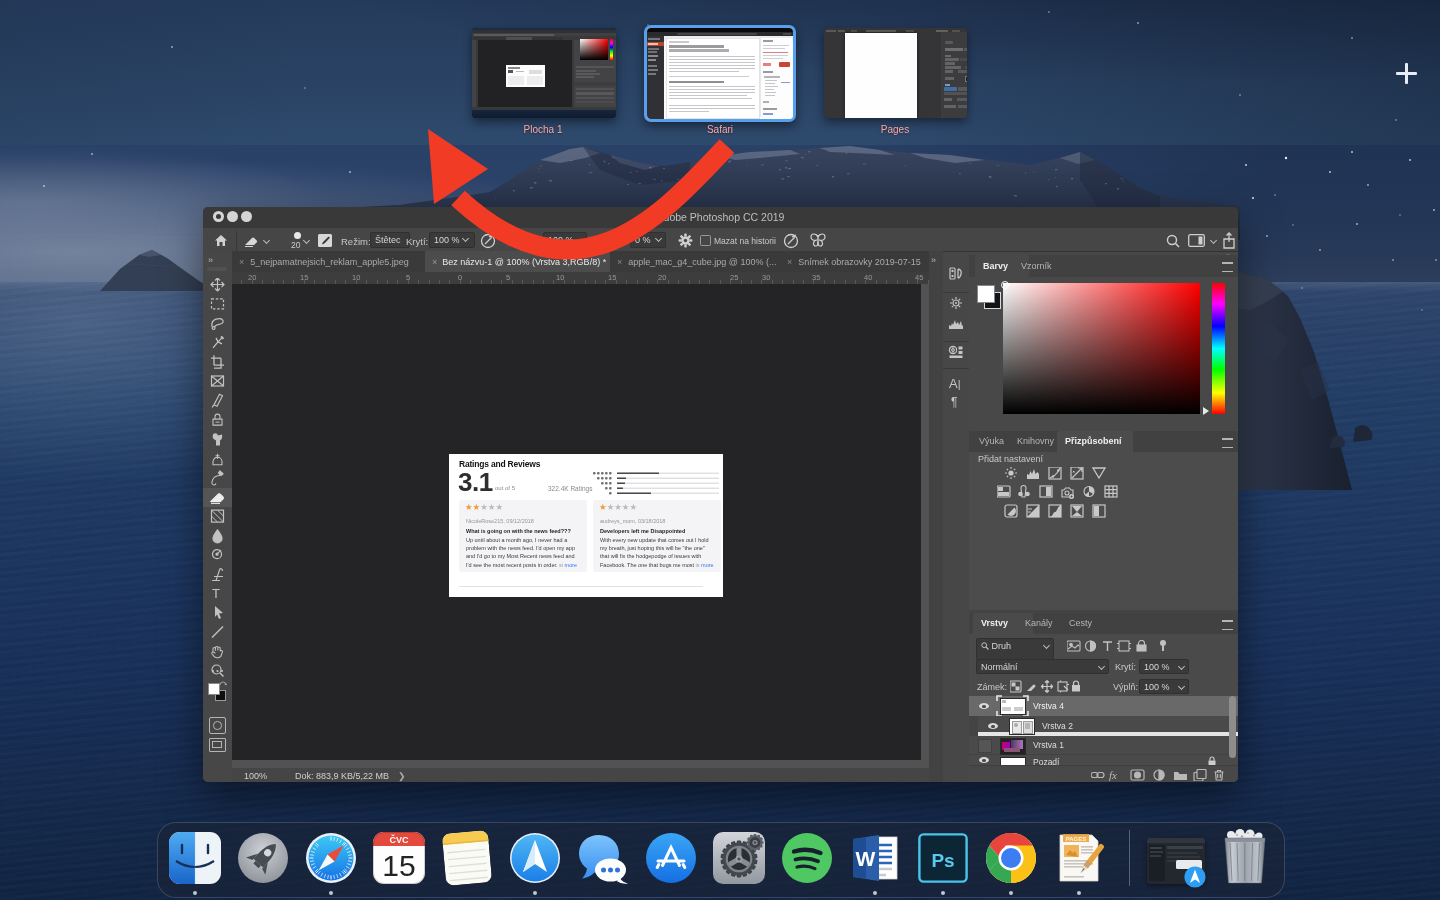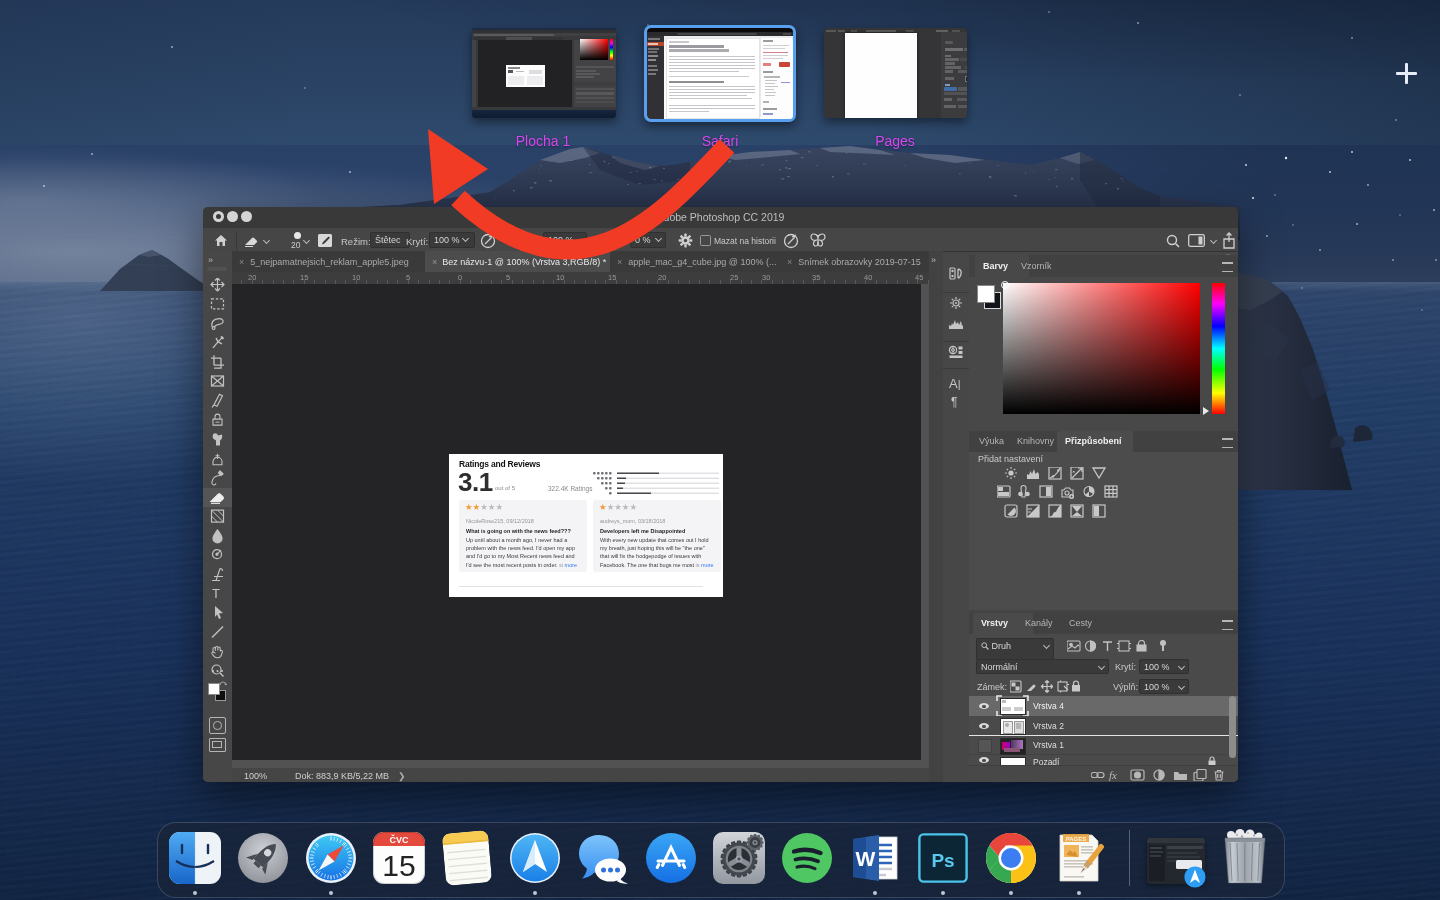--- a/index.html
+++ b/index.html
@@ -11,21 +11,21 @@
 #haze{position:absolute;left:0;top:145px;width:1440px;height:150px;background:
  radial-gradient(62% 85% at 5% 72%,rgba(156,167,187,.58),rgba(156,167,187,0) 75%),radial-gradient(30% 55% at 2% 38%,rgba(140,152,174,.34),rgba(140,152,174,0) 70%),
  radial-gradient(45% 60% at 30% 88%,rgba(130,144,168,.30),rgba(130,144,168,0) 75%),
  radial-gradient(34% 45% at 55% 95%,rgba(115,130,157,.16),rgba(115,130,157,0) 75%),
  linear-gradient(90deg,rgba(0,0,0,0) 55%,rgba(14,27,48,.35) 88%);}
 #ocean{position:absolute;left:0;top:282px;width:1440px;height:618px;background:linear-gradient(180deg,#31476d 0%,#2a4269 7%,#223e66 18%,#1d3861 36%,#18315a 58%,#142a4e 80%,#102342 100%);}
 #oceanlight{position:absolute;left:0;top:282px;width:680px;height:400px;background:radial-gradient(62% 52% at 12% 10%,rgba(120,143,177,.42),rgba(120,143,177,0) 78%);}
 
 #mc{position:absolute;left:0;top:0;width:1440px;height:145px;background:linear-gradient(180deg,#253b5c 0%,#29416263 45%,#2e4a6d 100%);background:linear-gradient(180deg,#253b5c 0%,#294162 45%,#2e4a6d 100%);}
 #mc .shade{position:absolute;inset:0;background:radial-gradient(120% 160% at 85% -30%,rgba(8,16,30,.42),rgba(8,16,30,0) 55%),linear-gradient(90deg,rgba(8,16,30,.08) 0%,rgba(8,16,30,0) 22%,rgba(8,16,30,0) 60%,rgba(8,16,30,.30) 100%);}
-.mclabel{position:absolute;color:#d946ef;font-size:14px;text-align:center;width:160px;transform:translateX(-50%);text-shadow:0 1px 2px rgba(0,0,0,.4);margin-top:9px;}
+.mclabel{position:absolute;color:#fca5a5;font-size:10px;text-align:center;width:160px;transform:translateX(-50%);text-shadow:0 1px 2px rgba(0,0,0,.4);}
 
 .thumb{position:absolute;border-radius:4px;box-shadow:0 4px 10px rgba(0,0,0,.45);overflow:hidden;}
 
 #plus{position:absolute;left:1396px;top:63px;width:21px;height:21px;}
 #plus:before{content:"";position:absolute;left:0;top:9px;width:21px;height:3px;background:#e7edf6;border-radius:1px;}
 #plus:after{content:"";position:absolute;left:9px;top:0;width:3px;height:21px;background:#e7edf6;border-radius:1px;}
 
 #ps{position:absolute;left:203px;top:207px;width:1035px;height:575px;border-radius:5px;overflow:hidden;box-shadow:0 15px 40px rgba(0,0,0,.5);background:#474747;}
 #ps .titlebar{position:absolute;left:0;top:0;width:100%;height:21px;background:#393939;border-bottom:1px solid #2e2e2e;}
 #ps .tl{position:absolute;top:4px;width:11px;height:11px;border-radius:50%;background:#d5d5d5;}
@@ -844,21 +844,21 @@
         <div class="lthumb" style="left:31px">
             <div class="abs" style="left:1px;top:1px;width:4px;height:3px;background:#bbb"></div>
             <div class="abs" style="left:1px;top:8px;width:9px;height:4px;background:#ccc"></div>
             <div class="abs" style="left:13px;top:8px;width:9px;height:4px;background:#ccc"></div>
           </div>
         <svg class="abs" style="left:27px;top:-1px" width="33" height="22" viewBox="0 0 33 22">
             <path d="M1 6 V1 h5 M27 1 h5 v5 M32 16 v5 h-5 M6 21 H1 v-5" fill="none" stroke="#e8e8e8" stroke-width="1.6"></path>
           </svg>
         <div class="abs" style="left:64px;top:5px;font-size:8.5px;color:#f0f0f0">Vrstva 4</div>
       </div>
-      <div class="abs" style="left:0;top:461px;width:269px;height:20px;background:#4a4a4a;border-bottom:1px solid #e5e5e5;box-sizing:border-box">
+      <div class="abs" style="left:9px;top:461px;width:269px;height:20px;background:#4a4a4a;border-bottom:4px solid #e5e5e5;box-sizing:border-box">
         <div class="eye" style="left:10px"></div>
         <div class="lthumb" style="left:31px">
             <div class="abs" style="left:2px;top:2px;width:8px;height:11px;background:#e8e8e8;border:0.5px solid #999"></div>
             <div class="abs" style="left:13px;top:2px;width:8px;height:11px;background:#ddd;border:0.5px solid #999"></div>
             <div class="abs" style="left:4px;top:4px;width:4px;height:4px;border-radius:50%;background:#aaa"></div>
             <div class="abs" style="left:15px;top:4px;width:5px;height:6px;background:#b5b5b5"></div>
           </div>
         <div class="abs" style="left:64px;top:5px;font-size:8.5px;color:#ddd">Vrstva 2</div>
       </div>
       <div class="abs" style="left:0;top:481px;width:269px;height:19px;background:#4a4a4a;border-bottom:1px solid #424242;box-sizing:border-box">

